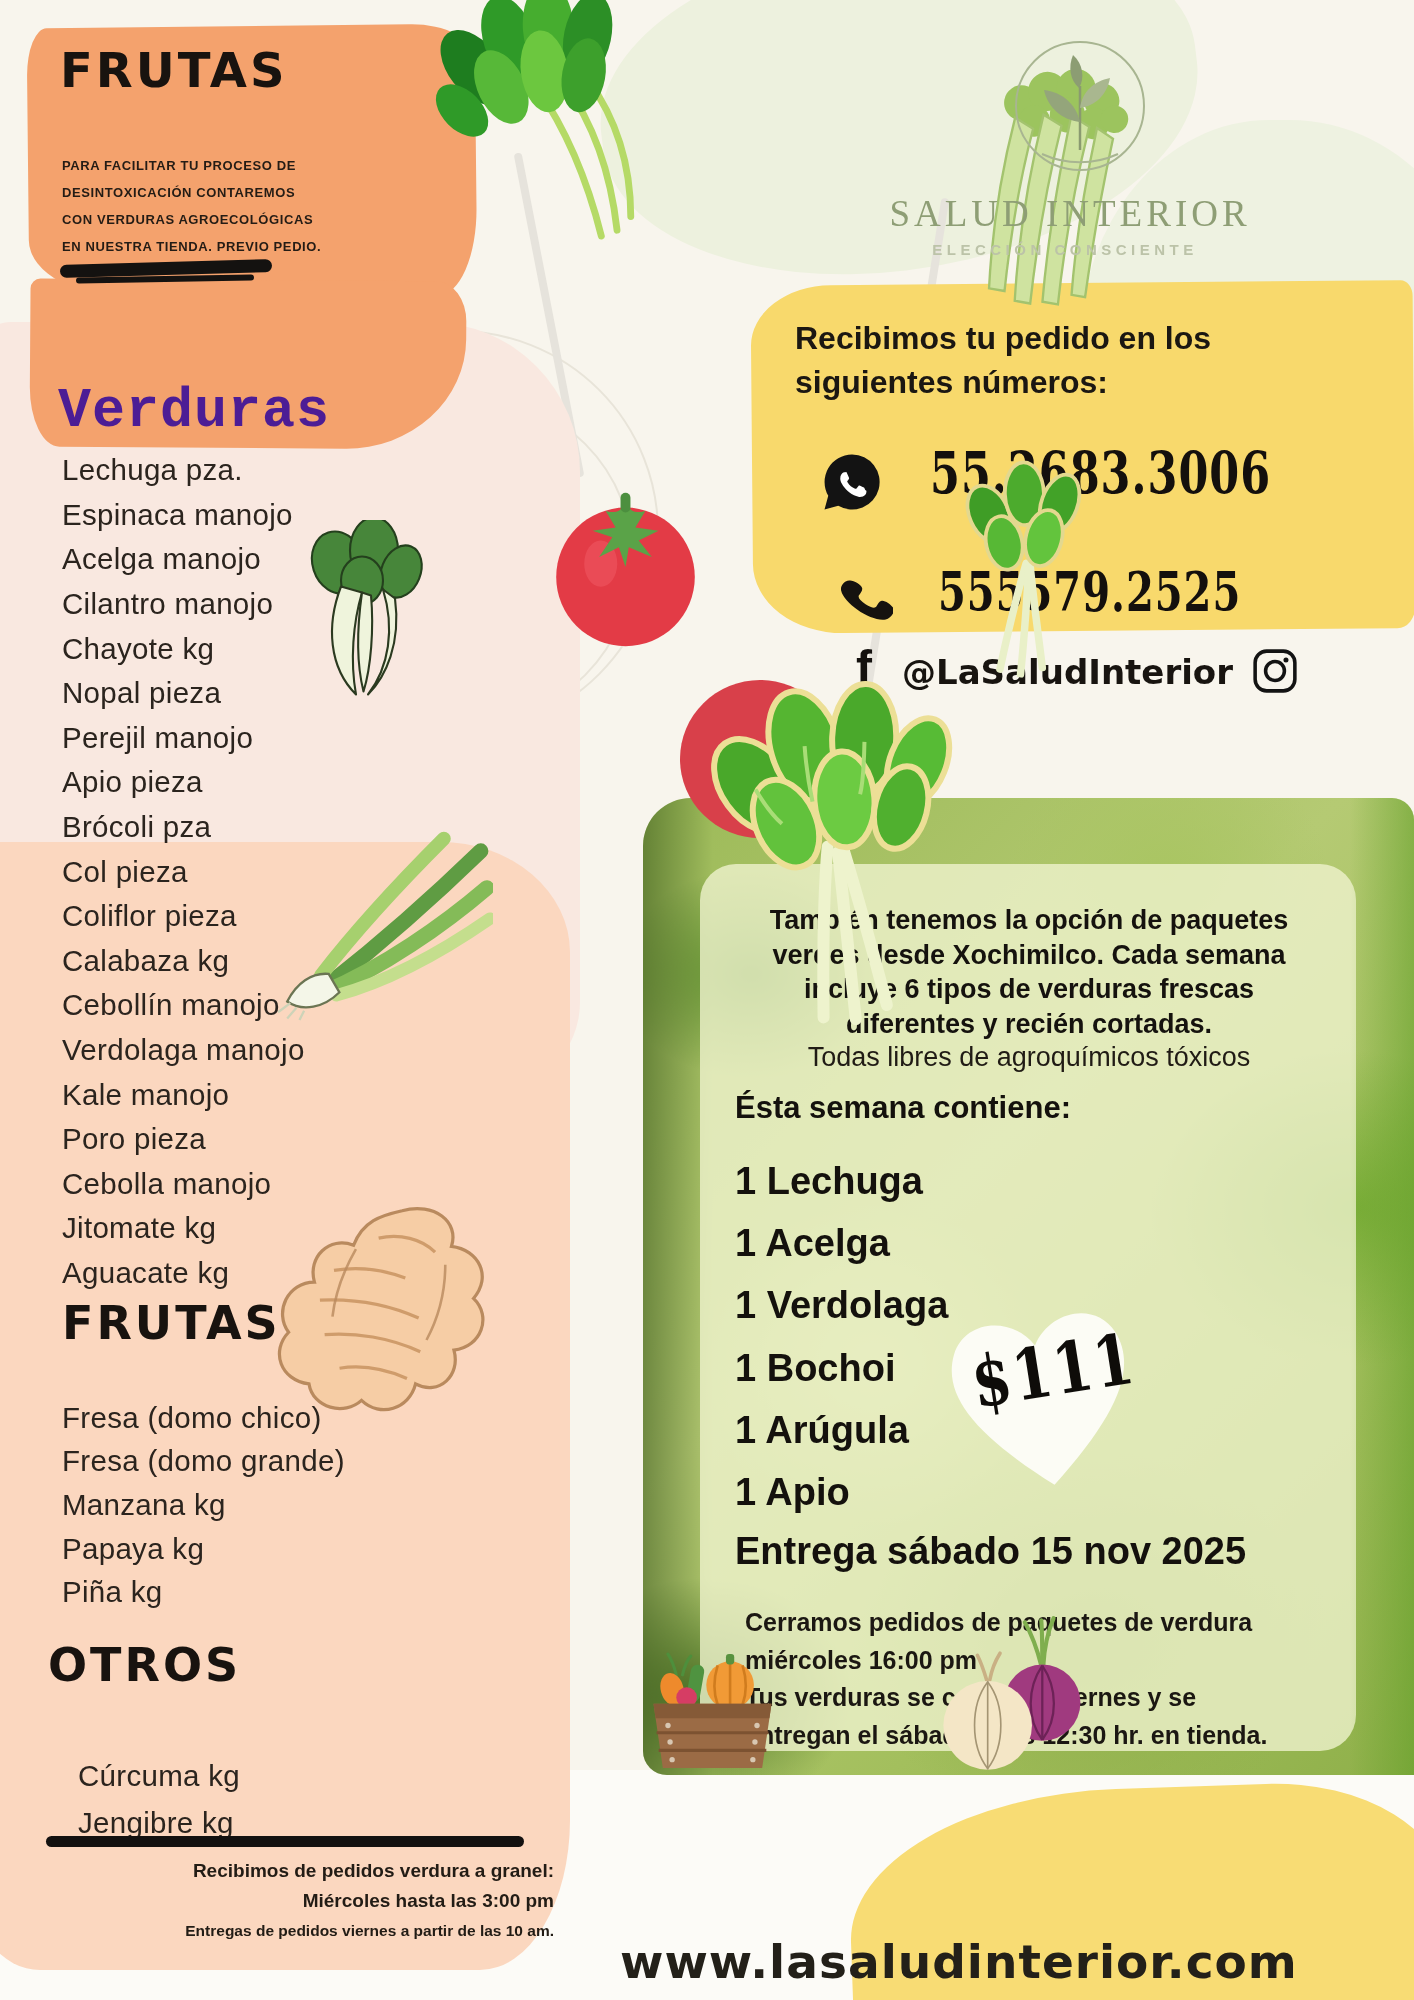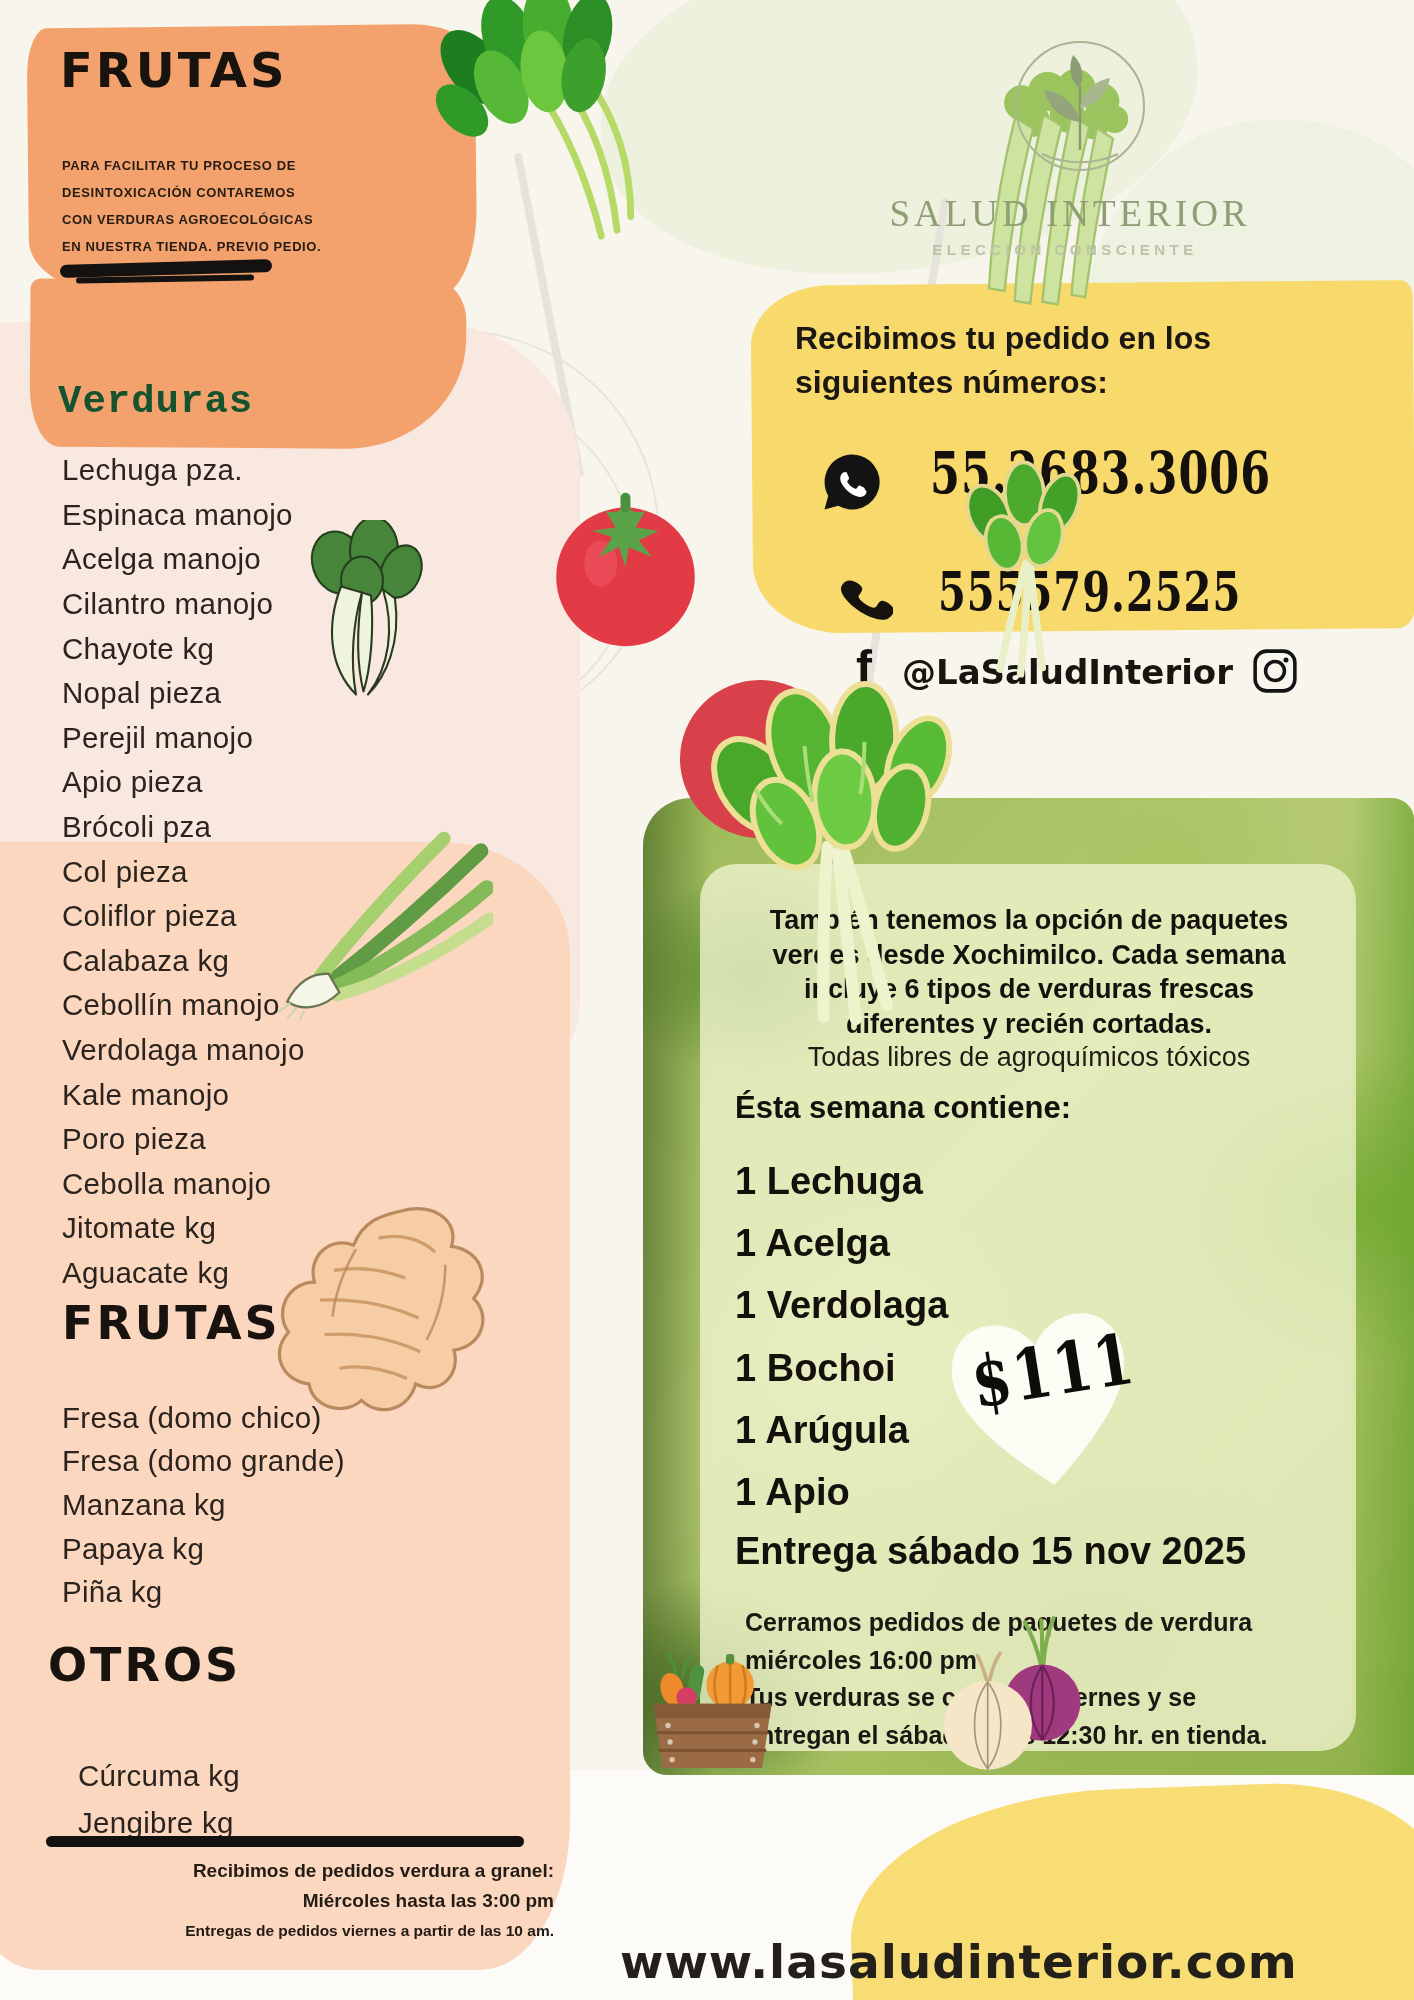--- a/index.html
+++ b/index.html
@@ -24,21 +24,21 @@
   .yellow-box{left:752px;top:283px;width:662px;height:348px;background:#f8d96c;border-radius:80px 12px 18px 90px / 60px 16px 22px 70px;transform:rotate(-0.5deg);z-index:1;}
   .yellow-bottom{left:850px;top:1788px;width:600px;height:240px;background:#f8dc74;border-radius:45% 30% 0 0 / 60% 50% 0 0;transform:rotate(-2deg);z-index:1;}
   .white-band{left:0;top:1770px;width:1414px;height:230px;background:#fcfbf7;z-index:0;}
 
   
   .title{left:60px;top:42px;z-index:3;font-family:"DejaVu Sans",sans-serif;font-weight:bold;
          font-size:48px;line-height:56px;letter-spacing:3px;color:#18130f;}
   .intro{left:62px;top:152px;width:400px;z-index:3;font-weight:bold;font-size:13px;line-height:27px;letter-spacing:.6px;color:#241c15;}
   .scribble1{left:60px;top:262px;width:212px;height:13px;background:#141210;border-radius:7px;transform:rotate(-1.6deg);z-index:3;}
   .scribble2{left:76px;top:276px;width:178px;height:6px;background:#141210;border-radius:4px;transform:rotate(-1deg);z-index:3;}
-  .verduras-h{left:58px;top:380px;z-index:3;font-family:"Liberation Mono",monospace;font-weight:bold;font-size:39px;letter-spacing:1px;color:#14532d;}
+  .verduras-h{left:58px;top:380px;z-index:3;font-family:"Liberation Mono",monospace;font-weight:bold;font-size:55px;letter-spacing:1px;color:#4c1d95;}
   .menu{z-index:3;font-size:29.5px;letter-spacing:.3px;color:#2b241e;}
   .menu>div{height:44.6px;display:flex;align-items:center;}
   .menu-verduras{left:62px;top:448px;}
   .menu-frutas{left:62px;top:1396px;}
   .menu-frutas>div{height:43.6px;}
   .menu-otros{left:78px;top:1712px;margin-top:40px;}
   .menu-otros>div{height:47px;}
   .hand-h{z-index:3;font-family:"DejaVu Sans",sans-serif;font-weight:bold;font-size:46px;letter-spacing:3px;color:#18130f;}
   .frutas-h{left:62px;top:1296px;}
   .otros-h{left:48px;top:1638px;}

